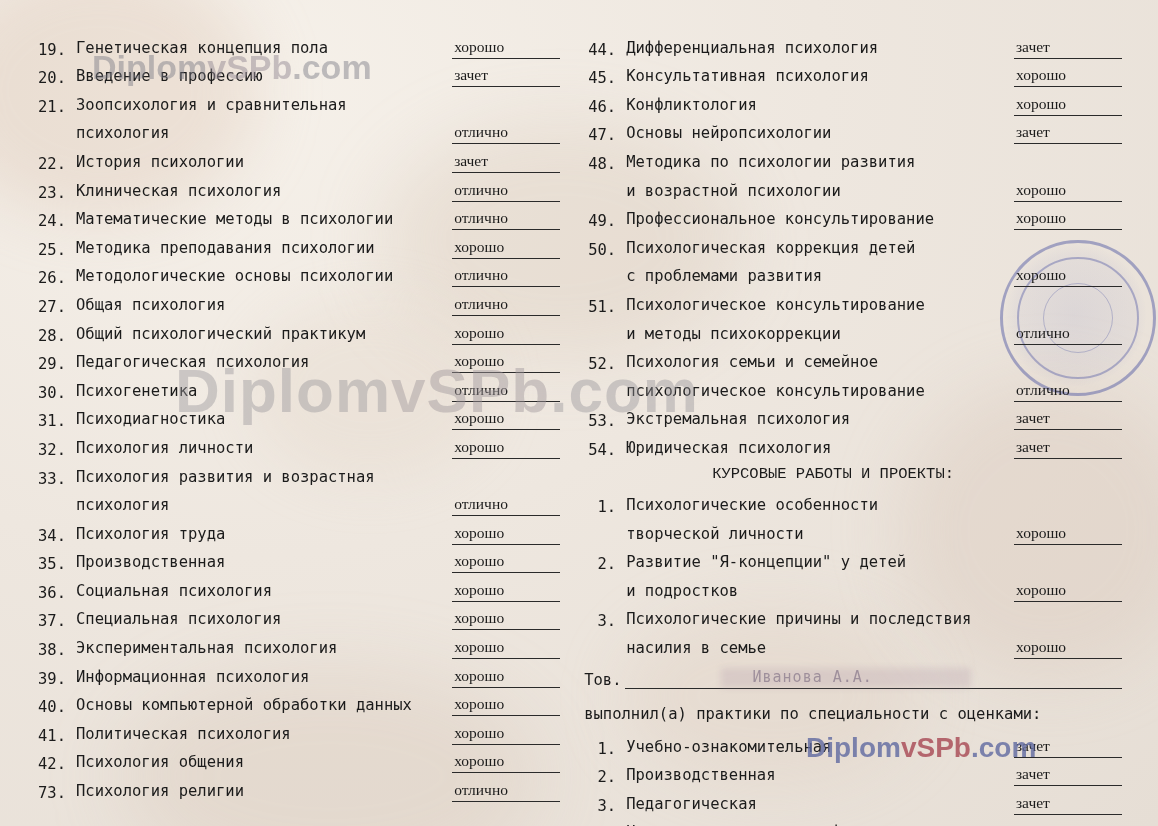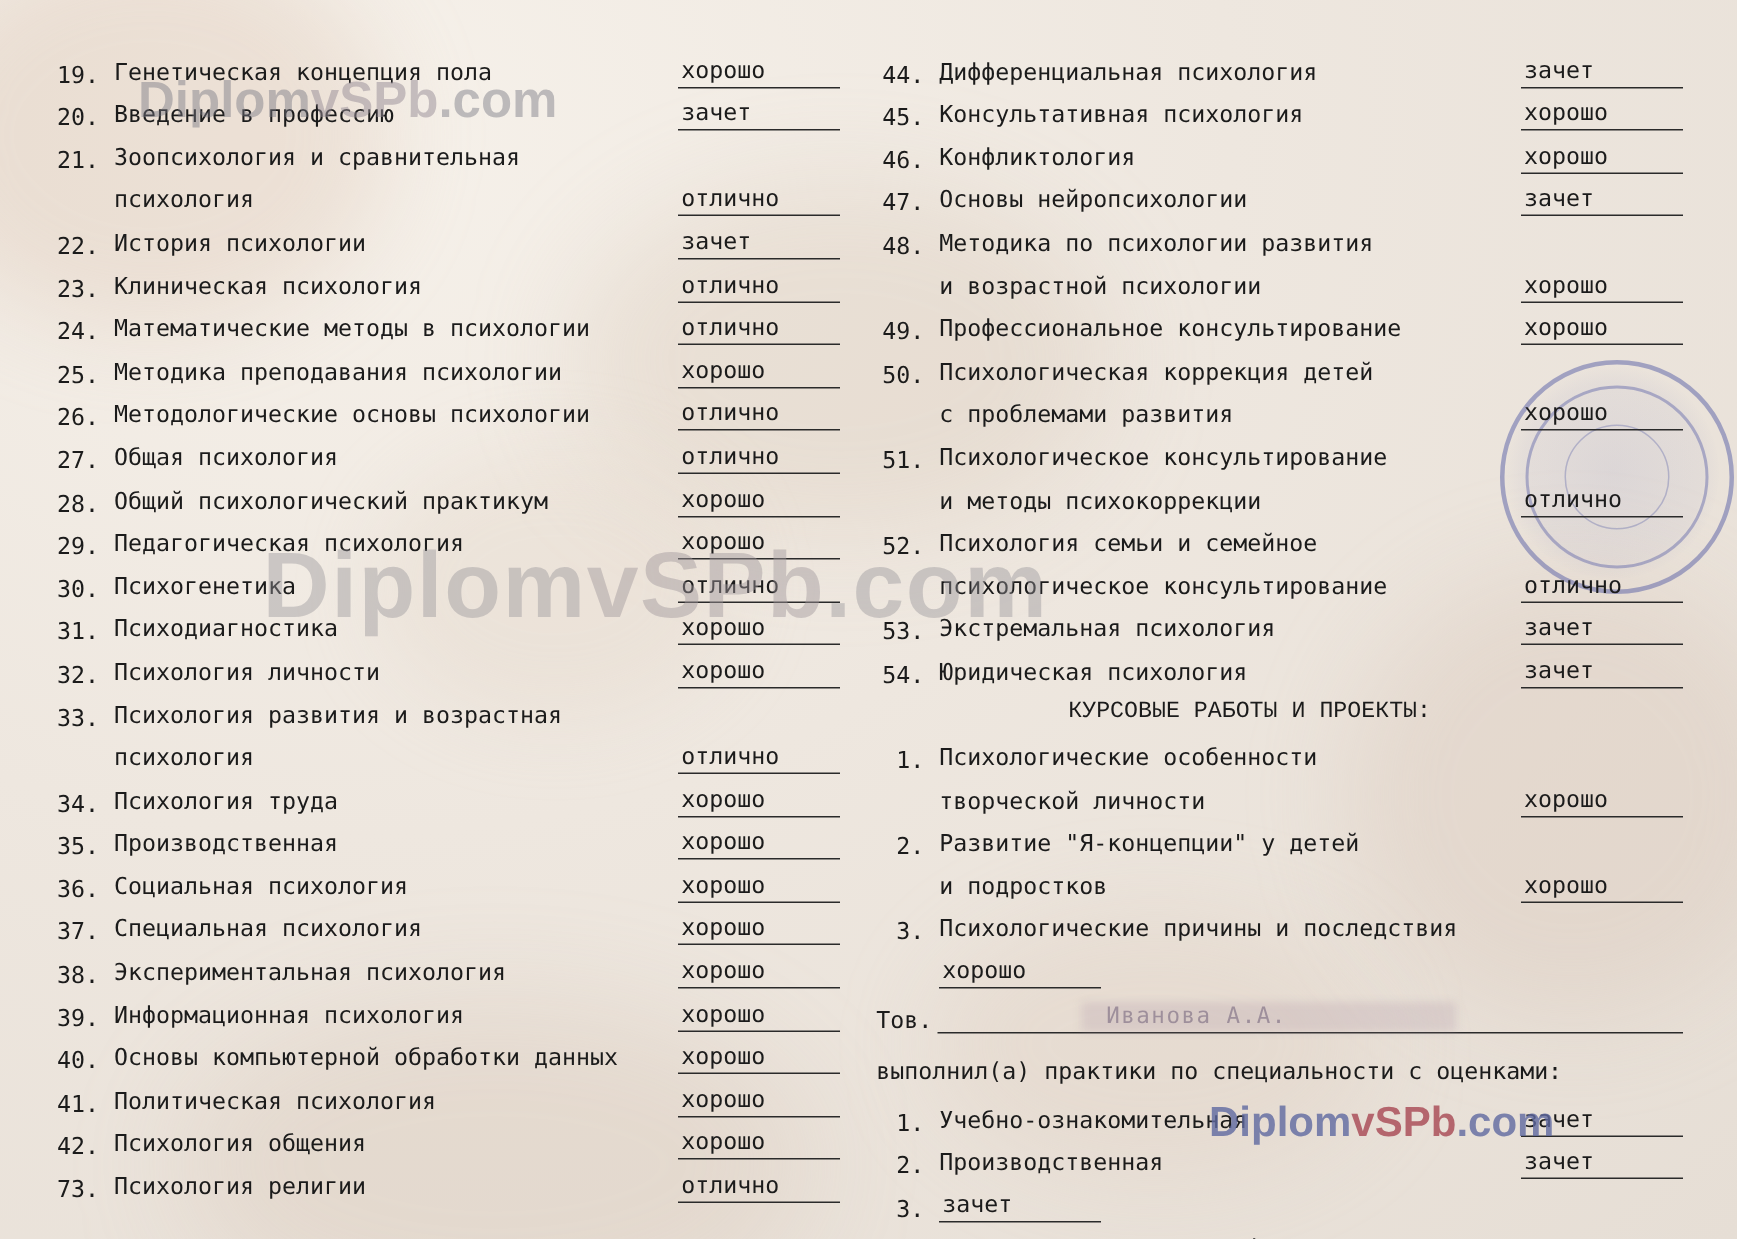--- a/index.html
+++ b/index.html
@@ -76,20 +76,21 @@
   .row .grade {
     width: 108px;
     flex: 0 0 108px;
     white-space: nowrap;
     padding-bottom: 2px;
     padding-left: 2px;
     box-sizing: border-box;
     border-bottom: 1px solid #2a2a2a;
     height: 24px;
     line-height: 24px;
+    font-family: Liberation Serif, serif;
   }
   .row .grade.noline {
     border-bottom: none;
   }
   .center-head {
     font-size: 15.5px;
     color: #1b1b1b;
     text-align: center;
     padding-right: 40px;
     height: 28.6px;
@@ -108,21 +109,21 @@
     padding-right: 4px;
   }
   .tov-row .tov-line {
     flex: 1 1 auto;
     border-bottom: 1px solid #2a2a2a;
     height: 22px;
     position: relative;
   }
   .tov-name {
     position: absolute;
-    left: 112px;
+    left: 127px;
     bottom: 2px;
     color: #6f5f78;
     opacity: 0.55;
     font-size: 15px;
     letter-spacing: 1px;
   }
   .tov-smudge {
     position: absolute;
     left: 96px;
     bottom: 0px;
@@ -463,20 +464,21 @@
         <span class="subj">и подростков</span>
         <span class="grade">хорошо</span>
       </div>
       <div class="row">
         <span class="num">3.</span>
         <span class="subj">Психологические причины и последствия</span>
         <span class="grade noline"></span>
       </div>
       <div class="row">
         <span class="num"></span>
+        <span class="subj">насилия в семье</span>
         <span class="grade">хорошо</span>
       </div>
 
       <div class="tov-row">
         <span class="tov-label">Тов.</span>
         <span class="tov-line">
           <span class="tov-smudge"></span>
           <span class="tov-name">Иванова А.А.</span>
         </span>
       </div>
@@ -488,20 +490,21 @@
         <span class="subj">Учебно-ознакомительная</span>
         <span class="grade">зачет</span>
       </div>
       <div class="row">
         <span class="num">2.</span>
         <span class="subj">Производственная</span>
         <span class="grade">зачет</span>
       </div>
       <div class="row">
         <span class="num">3.</span>
+        <span class="subj">Педагогическая</span>
         <span class="grade">зачет</span>
       </div>
       <div class="row">
         <span class="num">4.</span>
         <span class="subj">Научно-исслед. и квалификационная</span>
         <span class="grade">зачет</span>
       </div>
 
     </div>
   </div>

